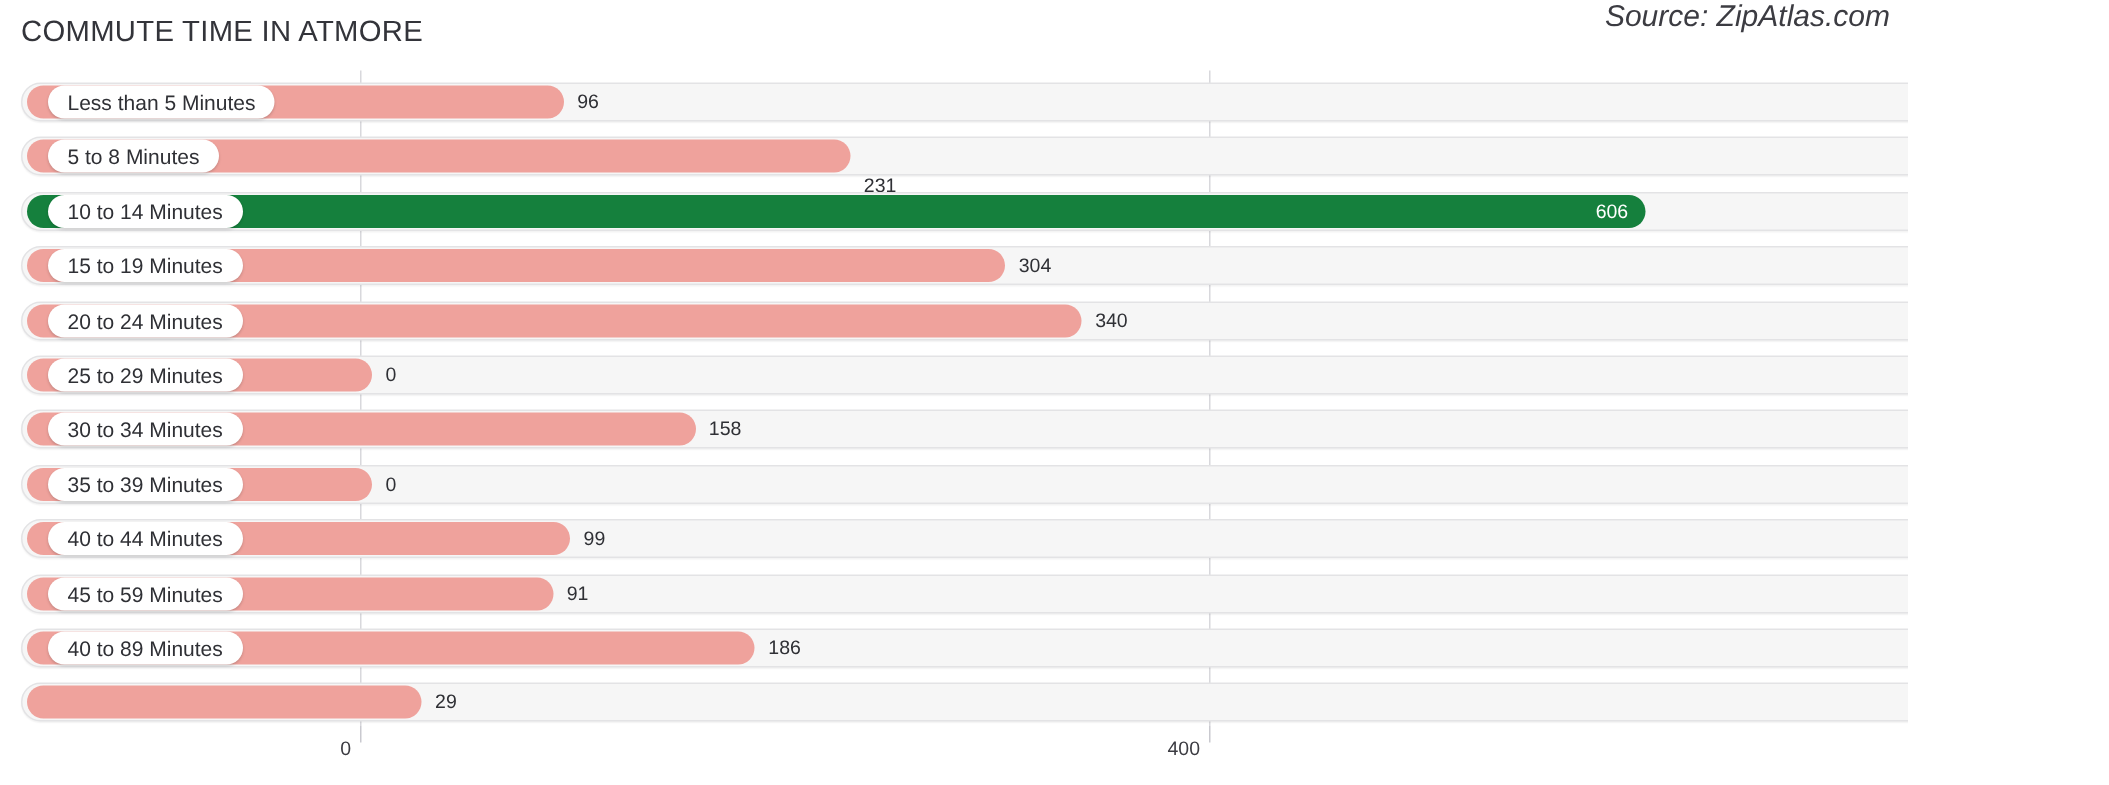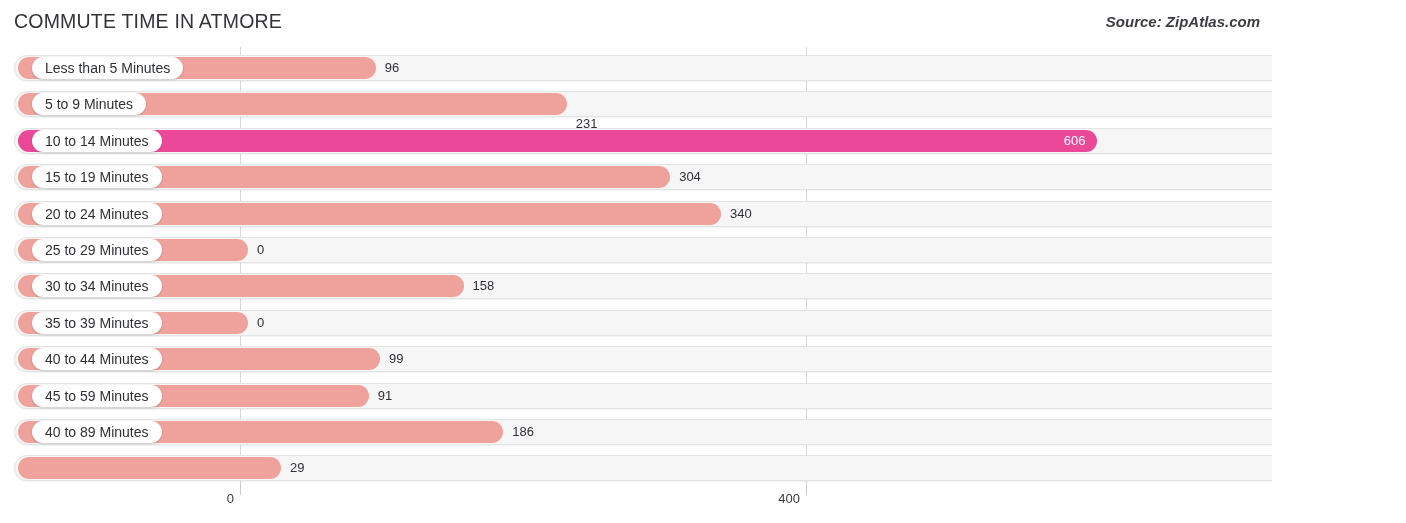--- a/index.html
+++ b/index.html
@@ -23,26 +23,25 @@
     top: 10px;
     font-size: 19.5px;
     font-weight: 400;
     color: #33343a;
     letter-spacing: 0.2px;
     white-space: nowrap;
   }
   #source-note {
     position: absolute;
     right: 12px;
-    top: 13px;
-    font-size: 15px;
+    top: 0;
+    font-size: 20px;
     font-style: italic;
     color: #3c3c42;
     white-space: nowrap;
-    font-weight: bold;
   }
 
   
   #plot {
     position: absolute;
     left: 0;
     top: 47px;
     width: 1406px;
     height: 437px;
   }
@@ -73,21 +72,21 @@
   }
   .bar {
     position: absolute;
     left: 4px;
     top: 2px;
     height: 22px;
     border-radius: 11px;
     background: #efa29c;
   }
   .bar.is-max {
-    background: #ec4899;
+    background: #15803d;
   }
   .bar-inline-value {
     position: absolute;
     right: 12px;
     top: 0;
     line-height: 22px;
     font-size: 13px;
     color: #ffffff;
     white-space: nowrap;
   }
@@ -162,21 +161,21 @@
         <div class="value-out" style="left: 370.84px;">96</div>
         <div class="cat-pill">
           <span class="cat-label">Less than 5 Minutes</span>
         </div>
       </div>
       <div class="row" style="top: 44.4px;">
         <div class="track"></div>
         <div class="bar" style="width: 548.865px;"></div>
         <div class="value-out" style="left: 561.865px; margin-top: 20px;">231</div>
         <div class="cat-pill">
-          <span class="cat-label">5 to 9 Minutes</span>
+          <span class="cat-label">5 to 8 Minutes</span>
         </div>
       </div>
       <div class="row" style="top: 80.8px;">
         <div class="track"></div>
         <div class="bar is-max" style="width: 1079.49px;">
           <span class="bar-inline-value">606</span>
         </div>
         <div class="cat-pill">
           <span class="cat-label">10 to 14 Minutes</span>
         </div>

